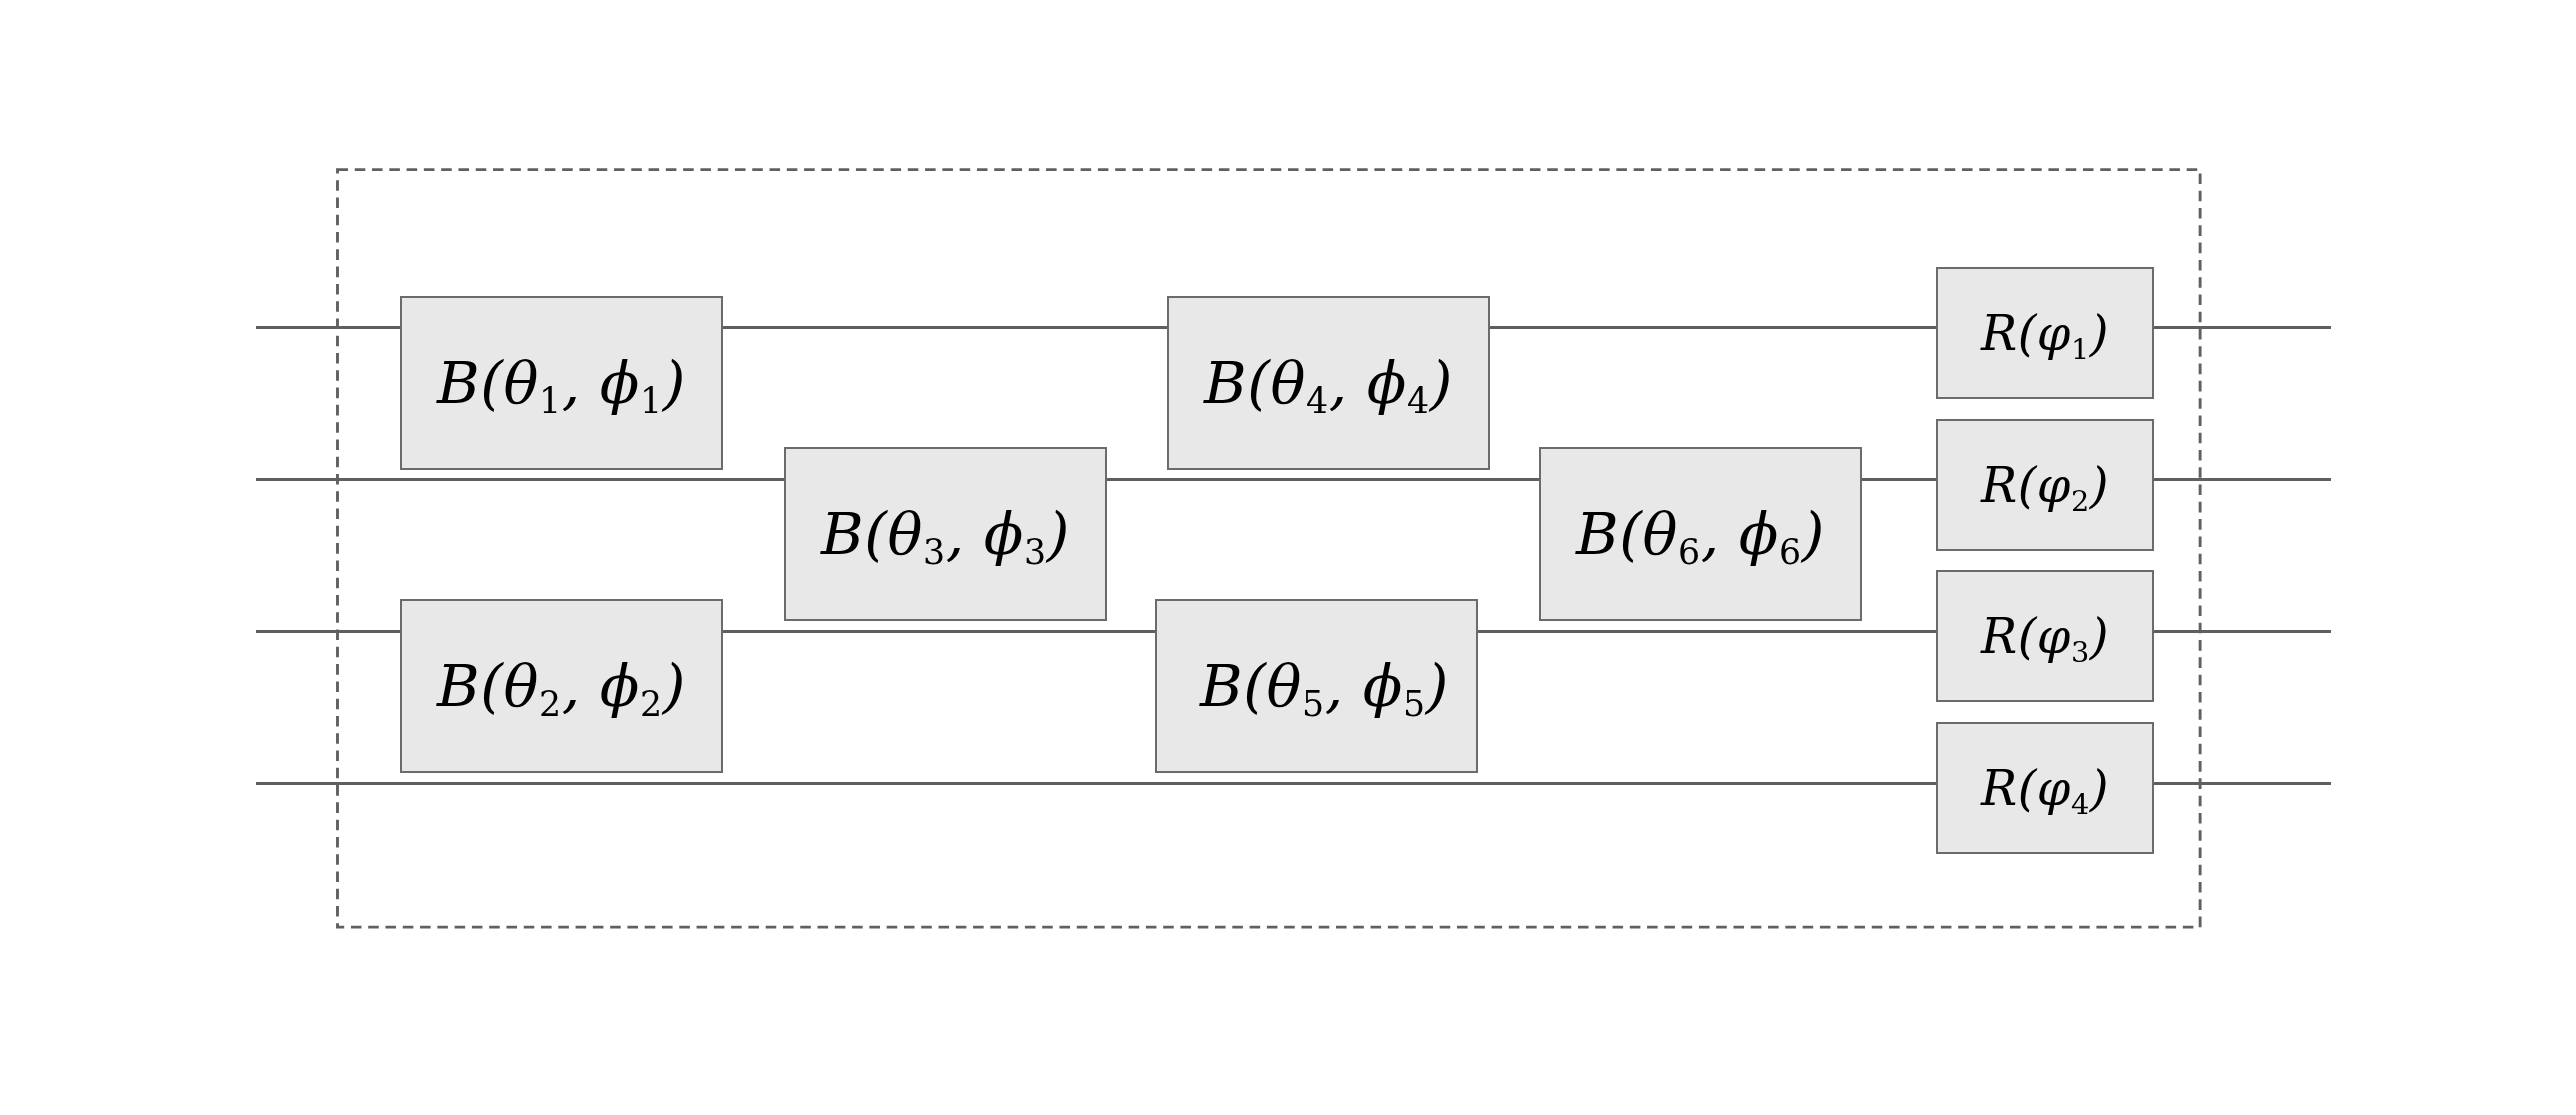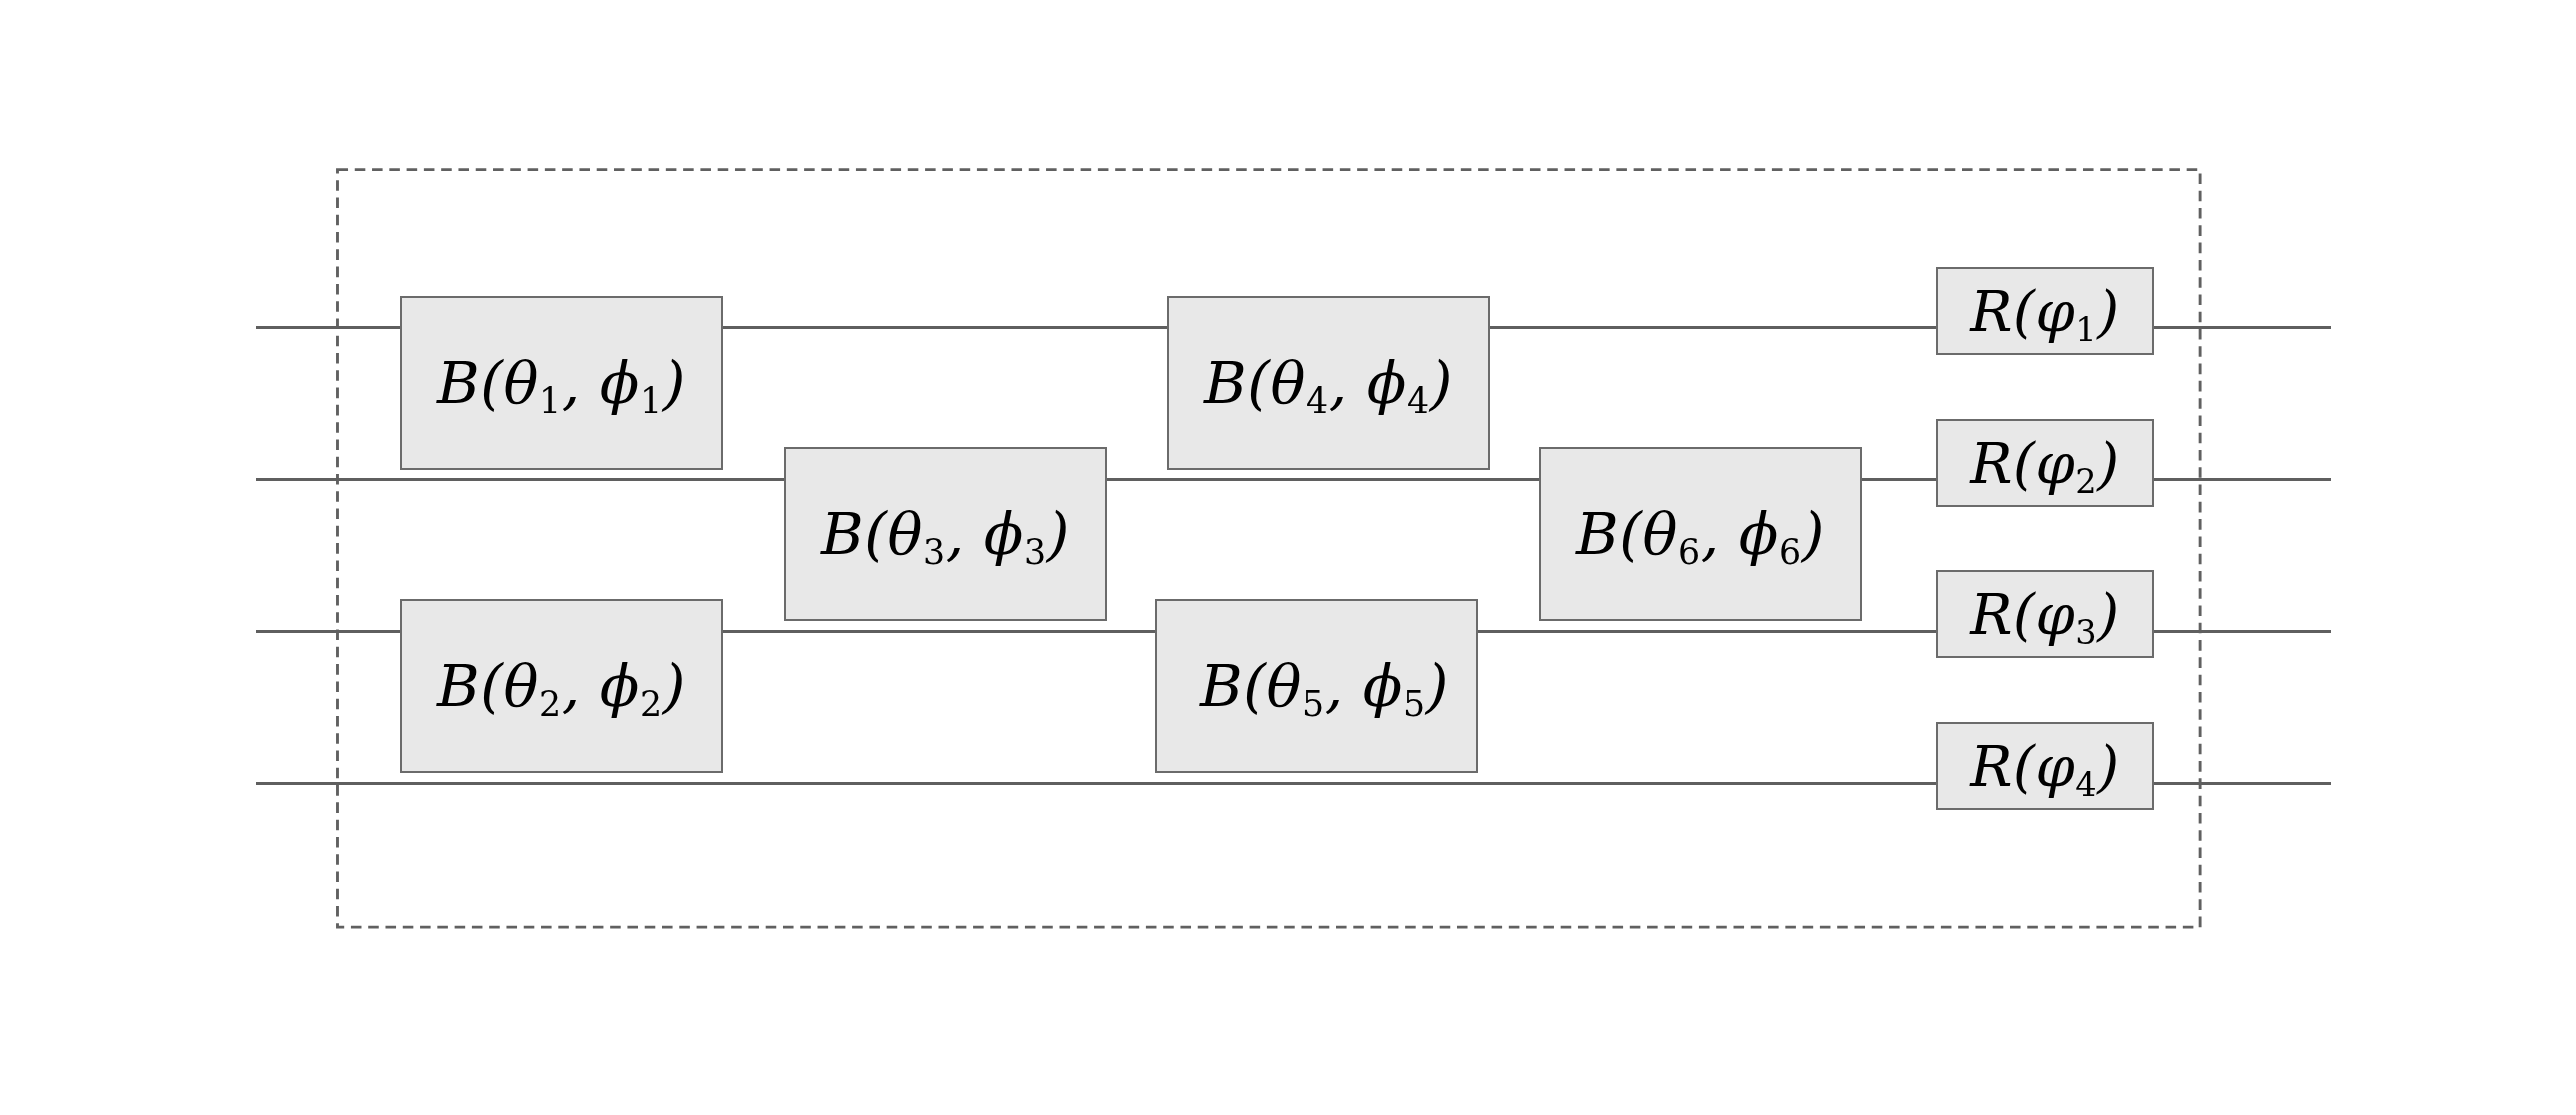--- a/index.html
+++ b/index.html
@@ -10,21 +10,21 @@
   .wire{position:absolute;height:2.9px;background:#5f5f5f;}
   .boundary-svg{position:absolute;left:0;top:0;}
   .gate{
     position:absolute;box-sizing:border-box;
     background:#e8e8e8;border:2.9px solid #6b6b6b;color:#000;
     display:flex;align-items:center;justify-content:center;
   }
   .gate .lbl{font-style:italic;white-space:nowrap;letter-spacing:0.01em;}
   .gate sub{font-style:normal;font-size:0.60em;line-height:0;vertical-align:-0.30em;}
   .gate.b{width:323px;height:174px;font-size:58px;}
-  .gate.r{width:218px;height:88px;font-size:56px;}
+  .gate.r{width:218px;height:132px;font-size:48px;}
 </style>
 </head>
 <body>
 
 <div class="stage">
 
   <svg class="boundary-svg" width="2576" height="1116" viewBox="0 0 2683 1162">
     <rect x="351.5" y="176.5" width="1940" height="789" fill="none" stroke="#606060" stroke-width="3" stroke-dasharray="11 7"></rect>
   </svg>
 

